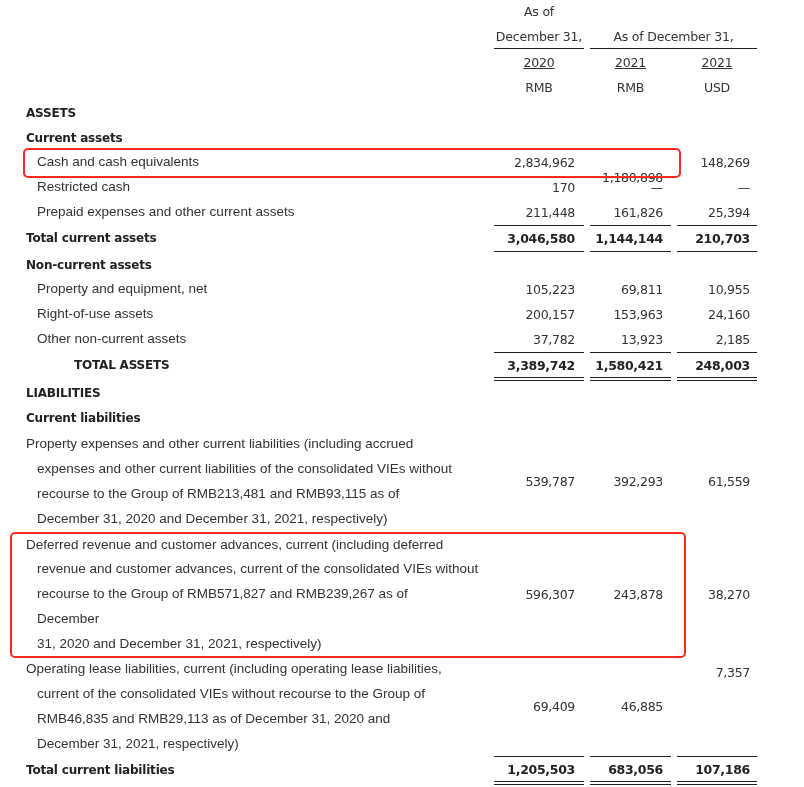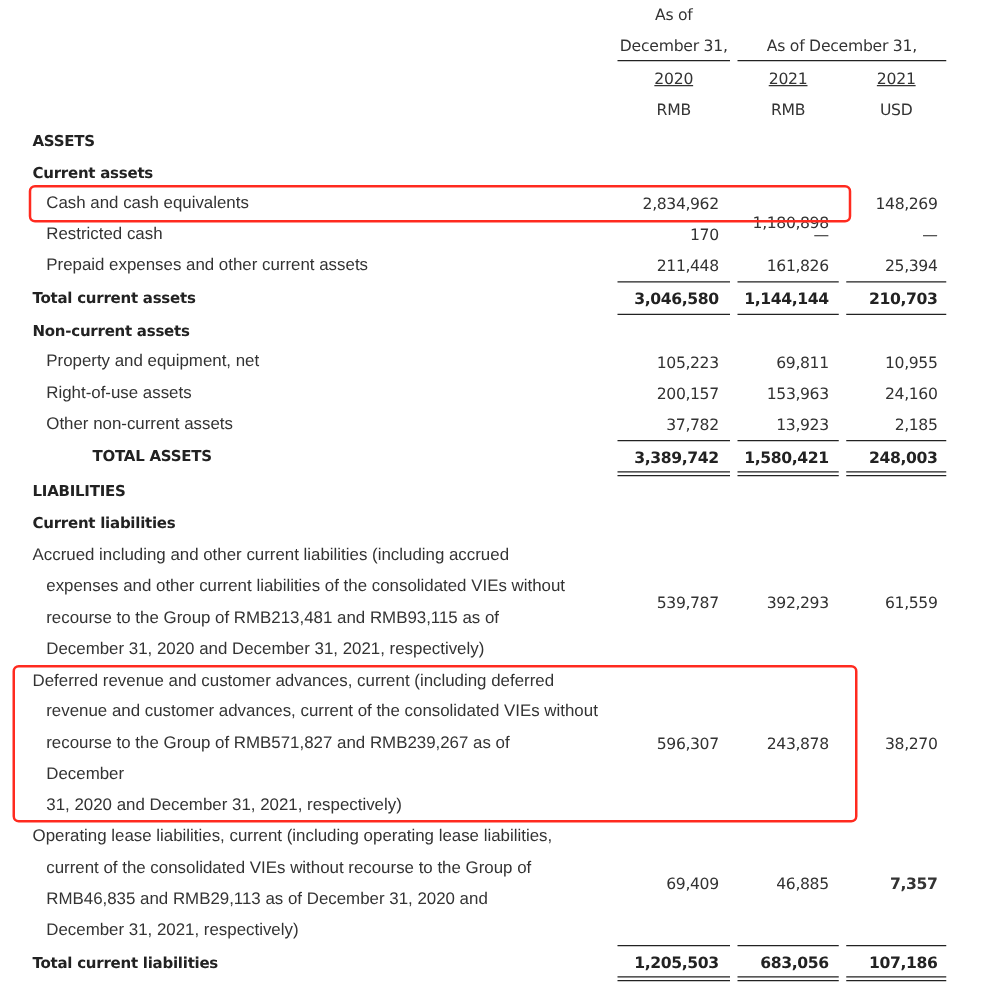--- a/index.html
+++ b/index.html
@@ -109,21 +109,21 @@
     <div class="abs num b c3" style="top:358px;">248,003</div>
   </div>
   <div class="dline l1" style="top:377px;"></div>
   <div class="dline l2" style="top:377px;"></div>
   <div class="dline l3" style="top:377px;"></div>
 
   <div class="abs hdr" style="left:26px; top:386px;">LIABILITIES</div>
   <div class="abs hdr" style="left:26px; top:411px;">Current liabilities</div>
 
   <div>
-    <div class="abs lbl" style="left:26px; top:436px;">Accrued including and other current liabilities (including accrued</div>
+    <div class="abs lbl" style="left:26px; top:436px;">Property expenses and other current liabilities (including accrued</div>
     <div class="abs lbl" style="left:37px; top:461px;">expenses and other current liabilities of the consolidated VIEs without</div>
     <div class="abs lbl" style="left:37px; top:486px;">recourse to the Group of RMB213,481 and RMB93,115 as of</div>
     <div class="abs lbl" style="left:37px; top:511px;">December 31, 2020 and December 31, 2021, respectively)</div>
     <div class="abs num c1" style="top:474px;">539,787</div>
     <div class="abs num c2" style="top:474px;">392,293</div>
     <div class="abs num c3" style="top:474px;">61,559</div>
   </div>
 
   <div>
     <div class="abs lbl" style="left:26px; top:537px;">Deferred revenue and customer advances, current (including deferred</div>
@@ -136,21 +136,21 @@
     <div class="abs num c3" style="top:587px;">38,270</div>
   </div>
 
   <div>
     <div class="abs lbl" style="left:26px; top:661px;">Operating lease liabilities, current (including operating lease liabilities,</div>
     <div class="abs lbl" style="left:37px; top:686px;">current of the consolidated VIEs without recourse to the Group of</div>
     <div class="abs lbl" style="left:37px; top:711px;">RMB46,835 and RMB29,113 as of December 31, 2020 and</div>
     <div class="abs lbl" style="left:37px; top:736px;">December 31, 2021, respectively)</div>
     <div class="abs num c1" style="top:699px;">69,409</div>
     <div class="abs num c2" style="top:699px;">46,885</div>
-    <div class="abs num c3" style="top:699px;font-weight:bold;">7,357</div>
+    <div class="abs num c3" style="top:665px;">7,357</div>
   </div>
   <div class="line l1" style="top:756px;"></div>
   <div class="line l2" style="top:756px;"></div>
   <div class="line l3" style="top:756px;"></div>
 
   <div>
     <div class="abs hdr" style="left:26px; top:763px;">Total current liabilities</div>
     <div class="abs num b c1" style="top:762px;">1,205,503</div>
     <div class="abs num b c2" style="top:762px;">683,056</div>
     <div class="abs num b c3" style="top:762px;">107,186</div>

